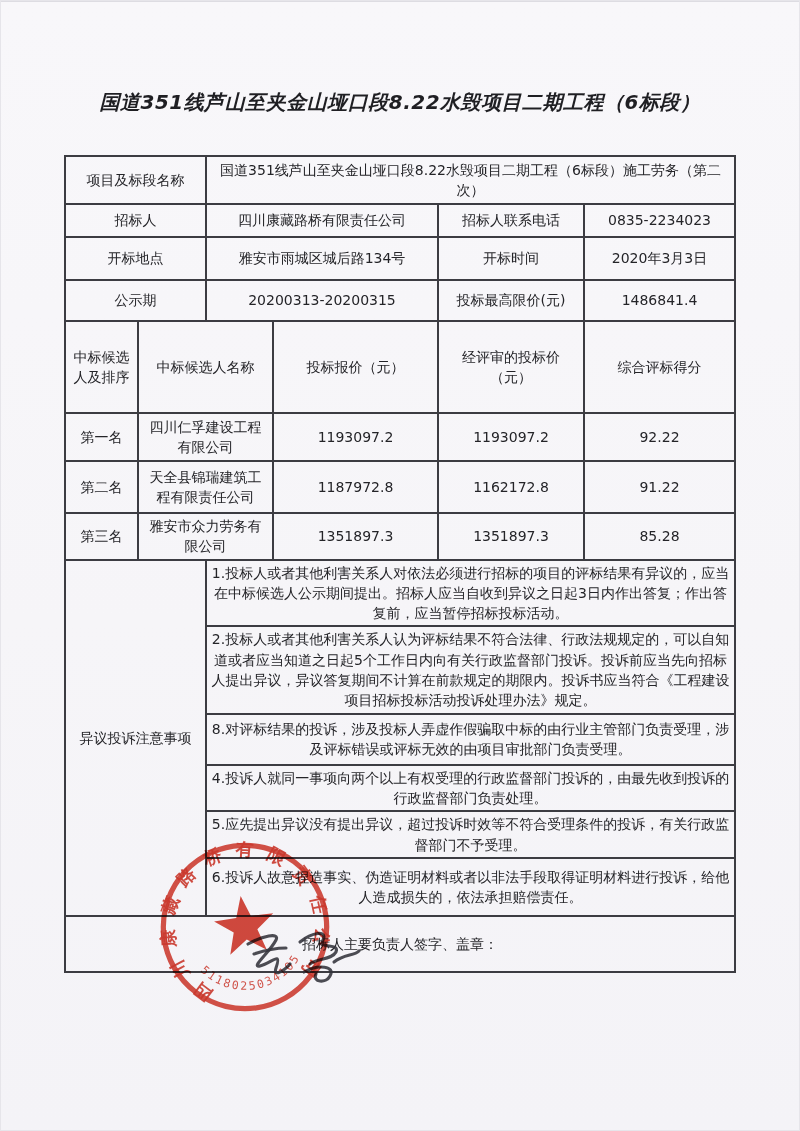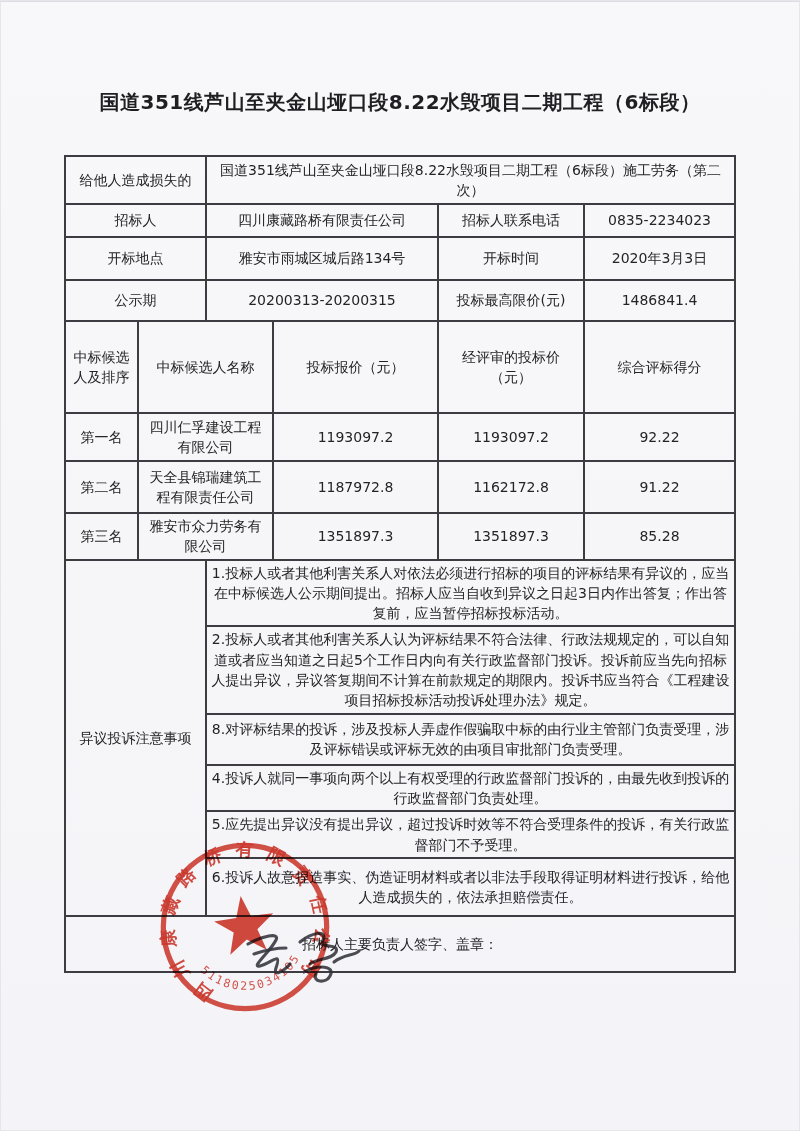--- a/index.html
+++ b/index.html
@@ -11,21 +11,21 @@
     overflow:hidden;
   }
   .page {
     position:absolute; inset:0;
     background:linear-gradient(180deg,#f8f7fa 0%,#f6f5f8 55%,#f4f3f7 100%);
     box-shadow: inset 0 0 0 1px #e6e5ea, inset 0 2px 0 #dddce2;
   }
   .title {
     position:absolute; top:86px; left:0; right:0;
     text-align:center; font-size:20px; font-weight:bold;
-    line-height:1.62; letter-spacing:0.5px; color:#1f1f23;
+    line-height:1.62; letter-spacing:0.5px; color:#1f1f23;font-style:italic;
   }
   table.doc {
     position:absolute; left:64px; top:155px; width:670px;
     border-collapse:collapse; table-layout:fixed;
     font-size:14px; color:#242428;
   }
   table.doc td {
     border:2px solid #3c3c42;
     text-align:center; vertical-align:middle;
     padding:2px 4px; line-height:1.45;
@@ -77,21 +77,21 @@
     <colgroup>
       <col style="width:73px">
         <col style="width:68px">
         <col style="width:67px">
       <col style="width:165px">
         <col style="width:146px">
         <col style="width:151px">
     </colgroup>
     <tbody>
       <tr class="r1">
-        <td colspan="2">给他人造成损失的</td>
+        <td colspan="2">项目及标段名称</td>
         <td colspan="4" class="val-left">国道351线芦山至夹金山垭口段8.22水毁项目二期工程（6标段）施工劳务（第二次）</td>
       </tr>
       <tr class="r2">
         <td colspan="2">招标人</td>
         <td colspan="2">四川康藏路桥有限责任公司</td>
         <td>招标人联系电话</td>
         <td>0835-2234023</td>
       </tr>
       <tr class="r3">
         <td colspan="2">开标地点</td>

